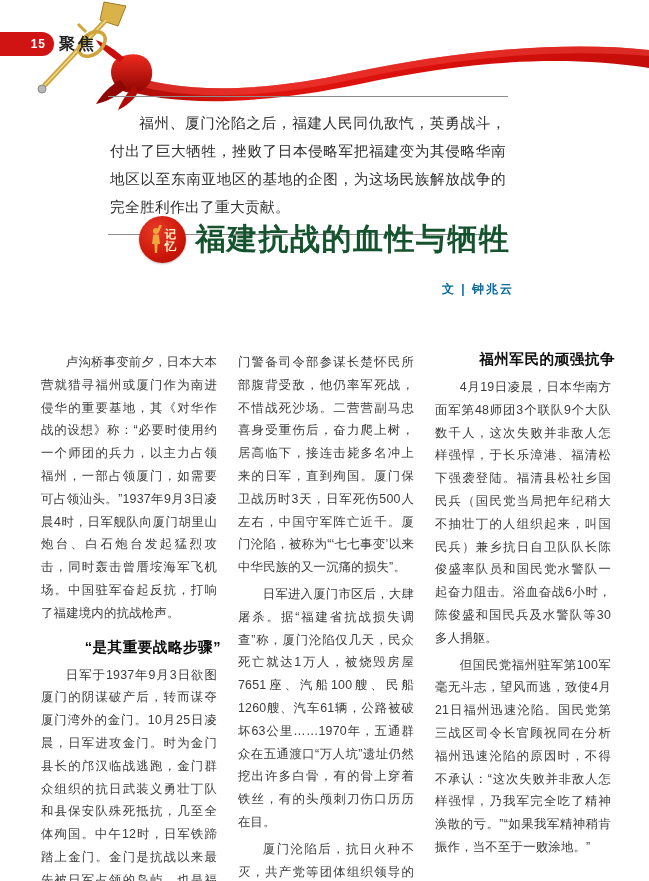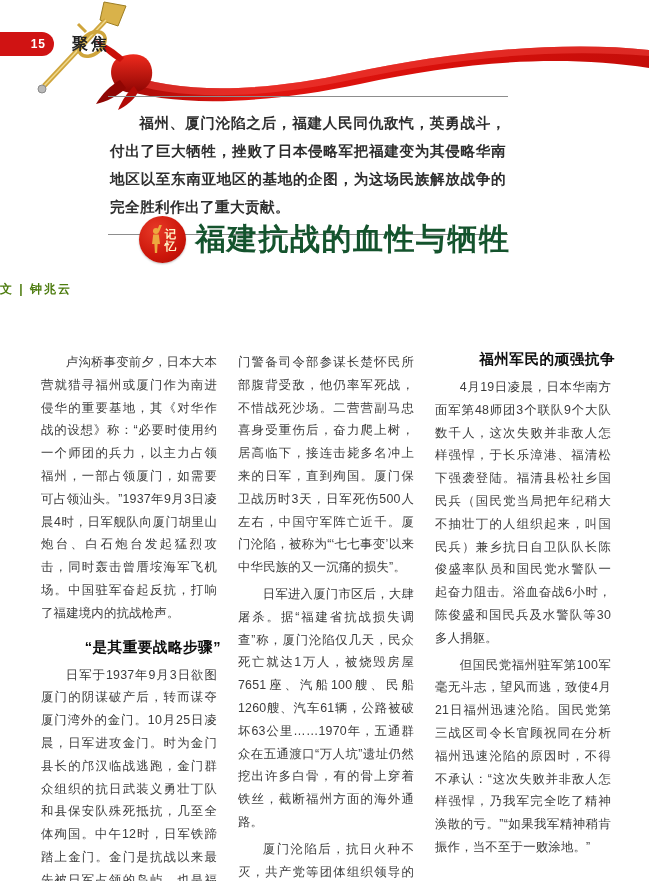--- a/index.html
+++ b/index.html
@@ -11,54 +11,54 @@
   
   .header-art{position:absolute;top:0;left:0;width:649px;height:118px;pointer-events:none;}
   .page-tab{
     position:absolute;top:32px;left:0;width:54px;height:24px;
     background:#d01313;border-radius:0 13px 13px 0;
     display:flex;align-items:center;justify-content:flex-end;
     padding-right:8px;box-sizing:border-box;z-index:2;
   }
   .page-num{color:#ffffff;font-size:12px;font-weight:bold;letter-spacing:1px;}
   .section-label{
-    position:absolute;top:34px;left:72px;z-index:1;
+    position:absolute;top:34px;left:59px;z-index:1;
     font-size:16px;font-weight:900;color:#222222;letter-spacing:3px;
   }
   
   .intro-box{
     position:absolute;top:96px;left:108px;width:400px;
     border-top:1px solid #8d8d8d;border-bottom:1px solid #8d8d8d;
     padding:12px 2px 13px 2px;box-sizing:border-box;
   }
   .intro-text{
     margin:0;text-indent:2em;text-align:justify;
-    font-size:14.6px;line-height:28px;font-weight:bold;color:#2e2e2e;
+    font-size:14.6px;line-height:28px;font-weight:normal;color:#2e2e2e;
     letter-spacing:0.4px;
   }
   
   .title-row{
     position:absolute;top:216px;left:0;width:649px;
     display:flex;align-items:center;justify-content:center;gap:10px;
   }
   .memory-badge{
     width:47px;height:47px;border-radius:50%;flex:0 0 auto;
     background:radial-gradient(circle at 36% 30%, #e73a28 0%, #cb1509 62%, #a80d05 100%);
     display:flex;align-items:center;justify-content:center;gap:1px;
     box-shadow:0 1px 2px rgba(0,0,0,0.25);
   }
   .badge-text{display:flex;flex-direction:column;line-height:12px;}
   .badge-text span{color:#fff6c8;font-size:11.5px;font-weight:900;}
   .article-title{
     margin:0;font-size:30px;font-weight:900;color:#14532d;
     letter-spacing:1.5px;white-space:nowrap;
   }
   .byline{
-    position:absolute;top:281px;left:0;width:514px;text-align:left;
-    font-size:12px;font-weight:bold;color:#4d7c0f;letter-spacing:2px;
+    position:absolute;top:281px;left:0;width:514px;text-align:right;
+    font-size:12px;font-weight:bold;color:#0369a1;letter-spacing:2px;
   }
   
   .columns{
     position:absolute;top:347px;left:37px;width:578px;
     display:flex;gap:13px;
   }
   .col{flex:1 1 0;min-width:0;}
   .col p{
     margin:4px;text-indent:2em;text-align:justify;
     font-size:12.4px;line-height:22.8px;color:#3b3b3b;letter-spacing:0.2px;
@@ -143,21 +143,21 @@
 
   <div class="col">
     <p>卢沟桥事变前夕，日本大本营就猎寻福州或厦门作为南进侵华的重要基地，其《对华作战的设想》称：“必要时使用约一个师团的兵力，以主力占领福州，一部占领厦门，如需要可占领汕头。”1937年9月3日凌晨4时，日军舰队向厦门胡里山炮台、白石炮台发起猛烈攻击，同时轰击曾厝垵海军飞机场。中国驻军奋起反抗，打响了福建境内的抗战枪声。</p>
     <h3>“是其重要战略步骤”</h3>
     <p>日军于1937年9月3日欲图厦门的阴谋破产后，转而谋夺厦门湾外的金门。10月25日凌晨，日军进攻金门。时为金门县长的邝汉临战逃跑，金门群众组织的抗日武装义勇壮丁队和县保安队殊死抵抗，几至全体殉国。中午12时，日军铁蹄踏上金门。金门是抗战以来最先被日军占领的岛屿，也是福建第一个沦陷的地方，报界称金门沦陷为“华南的卢沟桥事变”。</p>
 
   </div>
 
   <div class="col">
     <p class="cont">门警备司令部参谋长楚怀民所部腹背受敌，他仍率军死战，不惜战死沙场。二营营副马忠喜身受重伤后，奋力爬上树，居高临下，接连击毙多名冲上来的日军，直到殉国。厦门保卫战历时3天，日军死伤500人左右，中国守军阵亡近千。厦门沦陷，被称为“‘七七事变’以来中华民族的又一沉痛的损失”。</p>
-    <p>日军进入厦门市区后，大肆屠杀。据“福建省抗战损失调查”称，厦门沦陷仅几天，民众死亡就达1万人，被烧毁房屋7651座、汽船100艘、民船1260艘、汽车61辆，公路被破坏63公里……1970年，五通群众在五通渡口“万人坑”遗址仍然挖出许多白骨，有的骨上穿着铁丝，截断福州方面的海外通路。</p>
+    <p>日军进入厦门市区后，大肆屠杀。据“福建省抗战损失调查”称，厦门沦陷仅几天，民众死亡就达1万人，被烧毁房屋7651座、汽船100艘、民船1260艘、汽车61辆，公路被破坏63公里……1970年，五通群众在五通渡口“万人坑”遗址仍然挖出许多白骨，有的骨上穿着铁丝，有的头颅刺刀伤口历历在目。</p>
     <p>厦门沦陷后，抗日火种不灭，共产党等团体组织领导的地下斗争仍在继续。驻厦日本陆军特务机关情报部长田村丰崇在街头被抗日志士击毙，厦门伪市府要员黄莲舫被歼，日伪厦门地方法院院长黄仲康遭刺，日本“兴亚院”特派员、华南情报部长、《全闽新日报》社长泽重信命赴黄泉，鼓浪屿工部局日本警长忠山贞夫毙命……直到日军投降，令日伪心惊肉跳的突袭和暗杀一直没有停止。</p>
   </div>
 
   <div class="col">
     <h3>福州军民的顽强抗争</h3>
     <p>4月19日凌晨，日本华南方面军第48师团3个联队9个大队数千人，这次失败并非敌人怎样强悍，于长乐漳港、福清松下强袭登陆。福清县松社乡国民兵（国民党当局把年纪稍大不抽壮丁的人组织起来，叫国民兵）兼乡抗日自卫队队长陈俊盛率队员和国民党水警队一起奋力阻击。浴血奋战6小时，陈俊盛和国民兵及水警队等30多人捐躯。</p>
     <p>但国民党福州驻军第100军毫无斗志，望风而逃，致使4月21日福州迅速沦陷。国民党第三战区司令长官顾祝同在分析福州迅速沦陷的原因时，不得不承认：“这次失败并非敌人怎样强悍，乃我军完全吃了精神涣散的亏。”“如果我军精神稍肯振作，当不至于一败涂地。”</p>
 
   </div>
 

